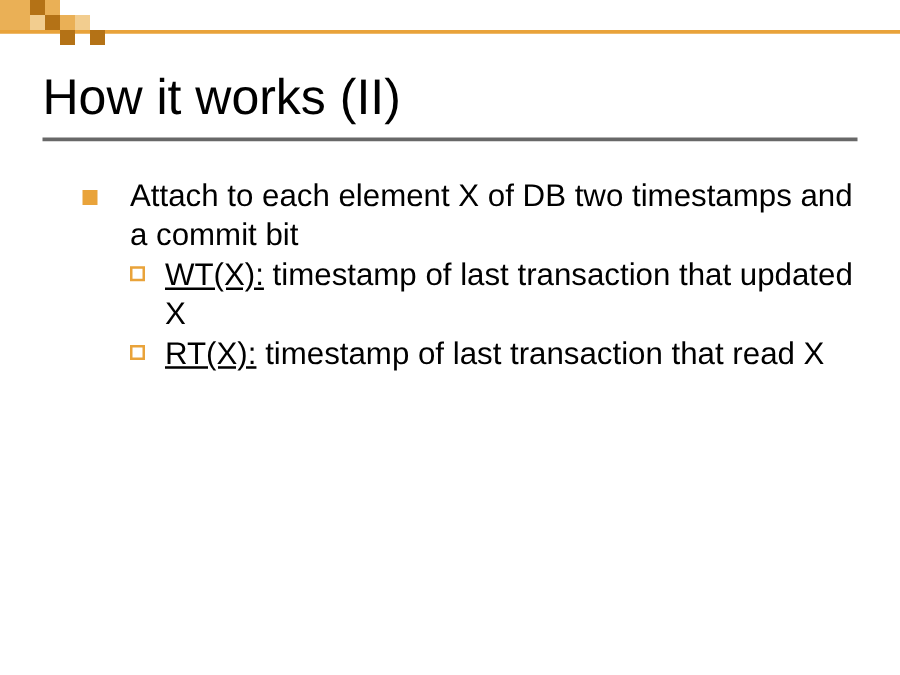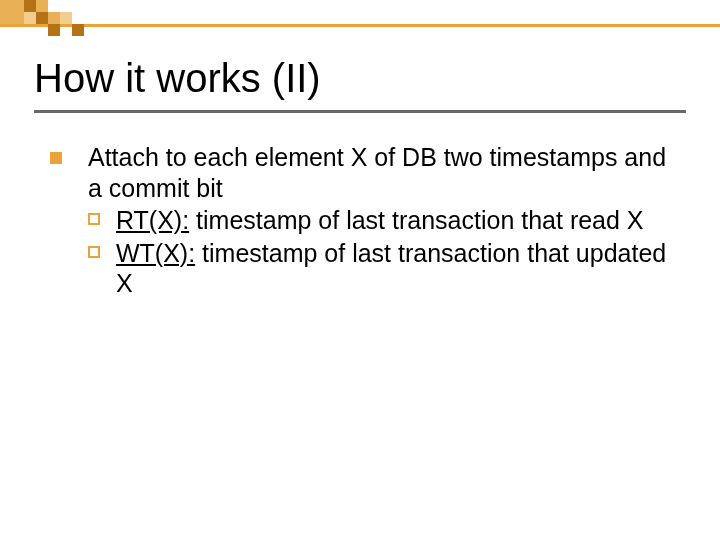--- a/index.html
+++ b/index.html
@@ -45,21 +45,21 @@
   .rule {
     position: absolute;
     left: 34px;
     top: 110px;
     width: 652px;
     height: 0;
     border-top: 3px solid #686868;
   }
   .body {
     position: absolute;
-    left: 50px;
+    left: 66px;
     top: 142px;
     width: 636px;
     font-size: 25px;
     line-height: 1.22;
   }
   .lvl1 {
     position: relative;
     padding-left: 38px;
     margin-bottom: 4px;
   }
@@ -108,24 +108,24 @@
   <div class="title">How it works (II)</div>
   <div class="rule"></div>
 
   <div class="body">
     <div class="lvl1">
       <span class="bullet1"></span>
       <span>Attach to each element X of DB two timestamps and a commit bit</span>
 
       <div class="lvl2">
         <span class="bullet2"></span>
-        <span class="term">RT(X):</span><span> timestamp of last transaction that read X</span>
+        <span class="term">WT(X):</span><span> timestamp of last transaction that updated X</span>
       </div>
 
       <div class="lvl2">
         <span class="bullet2"></span>
-        <span class="term">WT(X):</span><span> timestamp of last transaction that updated X</span>
+        <span class="term">RT(X):</span><span> timestamp of last transaction that read X</span>
       </div>
 
     </div>
   </div>
 
 </div>
 
 </body></html>

